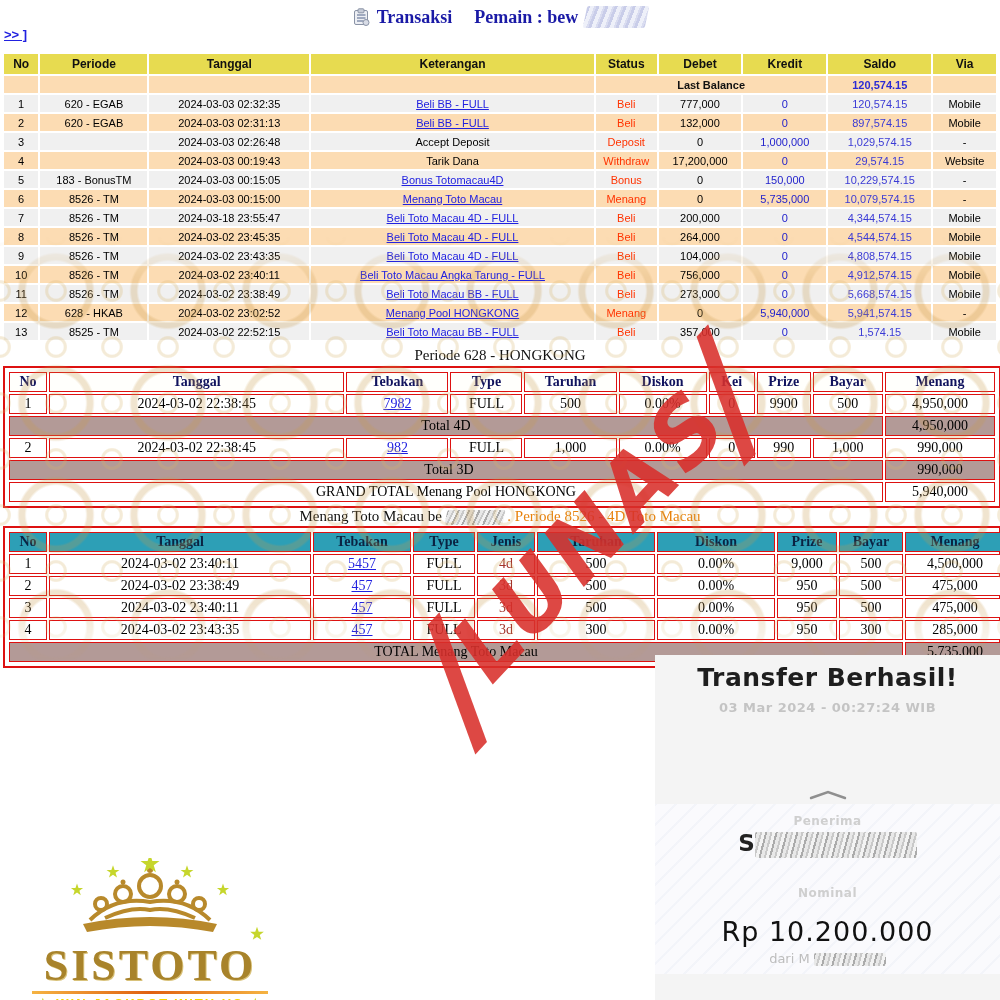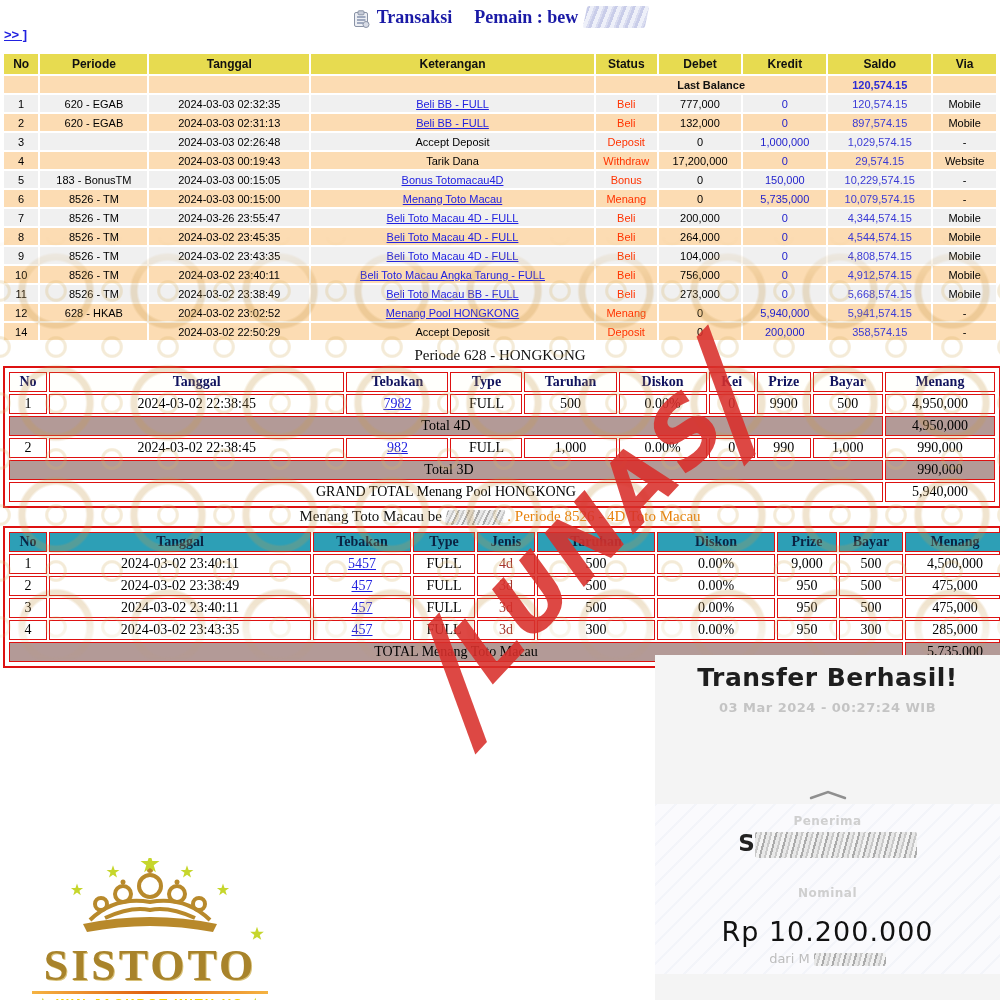--- a/index.html
+++ b/index.html
@@ -1,20 +1,20 @@
 <!DOCTYPE html>
 <html><head>
 <meta charset="utf-8">
 <style>
   html,body{margin:0;padding:0;width:1000px;height:1000px;background:#fff;overflow:hidden;
     font-family:"Liberation Sans",sans-serif;position:relative;}
   .abs{position:absolute;}
   a{cursor:pointer;}
   
-  .top-title{left:0;right:0;top:6px;display:flex;justify-content:center;align-items:flex-end;gap:7px;
+  .top-title{left:0;right:0;top:6px;display:flex;justify-content:center;align-items:center;gap:7px;
     font-family:"Liberation Serif",serif;font-weight:bold;font-size:18px;color:#1A1AA6;z-index:2;}
   .top-title .gap{width:8px;}
   .redact{display:inline-block;vertical-align:middle;border-radius:2px;
     background:repeating-linear-gradient(100deg,#c9cde9 0 3px,#eef0f9 3px 7px,#d9dcf0 7px 9px);}
   .redact.gray{background:repeating-linear-gradient(105deg,#ababab 0 2px,#e8e8e8 2px 5px,#c9c9c9 5px 7px,#f3f3f3 7px 10px);}
   .more-link{left:4px;top:27px;font-size:13px;font-weight:bold;color:#2121E0;text-decoration:underline;z-index:2;}
   
   table.main{left:2px;top:52px;width:996px;border-collapse:separate;border-spacing:2px;
     table-layout:fixed;font-size:11px;z-index:2;position:absolute;}
   table.main th{background:#E7DB50;color:#111;font-weight:bold;font-size:12px;padding:3px 4px;}
@@ -200,21 +200,21 @@
         <td class="c-ket"><a class="lnk">Menang Toto Macau</a></td>
         <td class="c-status">Menang</td>
         <td class="c-debet">0</td>
         <td class="c-kredit">5,735,000</td>
         <td class="c-saldo">10,079,574.15</td>
         <td class="c-via">-</td>
       </tr>
       <tr class="gray">
         <td class="c-no">7</td>
         <td class="c-per">8526 - TM</td>
-        <td class="c-tgl">2024-03-26 23:55:47</td>
+        <td class="c-tgl">2024-03-18 23:55:47</td>
         <td class="c-ket"><a class="lnk">Beli Toto Macau 4D - FULL</a></td>
         <td class="c-status">Beli</td>
         <td class="c-debet">200,000</td>
         <td class="c-kredit">0</td>
         <td class="c-saldo">4,344,574.15</td>
         <td class="c-via">Mobile</td>
       </tr>
       <tr class="peach">
         <td class="c-no">8</td>
         <td class="c-per">8526 - TM</td>
@@ -263,30 +263,30 @@
         <td class="c-no">12</td>
         <td class="c-per">628 - HKAB</td>
         <td class="c-tgl">2024-03-02 23:02:52</td>
         <td class="c-ket"><a class="lnk">Menang Pool HONGKONG</a></td>
         <td class="c-status">Menang</td>
         <td class="c-debet">0</td>
         <td class="c-kredit">5,940,000</td>
         <td class="c-saldo">5,941,574.15</td>
         <td class="c-via">-</td>
       </tr>
-      <tr class="peach">
-        <td class="c-no">14</td>
-        <td class="c-per"></td>
-        <td class="c-tgl">2024-03-02 22:50:29</td>
-        <td class="c-ket">Accept Deposit</td>
-        <td class="c-status">Deposit</td>
-        <td class="c-debet">0</td>
-        <td class="c-kredit">200,000</td>
-        <td class="c-saldo">358,574.15</td>
-        <td class="c-via">-</td>
+      <tr class="gray">
+        <td class="c-no">13</td>
+        <td class="c-per">8525 - TM</td>
+        <td class="c-tgl">2024-03-02 22:52:15</td>
+        <td class="c-ket"><a class="lnk">Beli Toto Macau BB - FULL</a></td>
+        <td class="c-status">Beli</td>
+        <td class="c-debet">357,000</td>
+        <td class="c-kredit">0</td>
+        <td class="c-saldo">1,574.15</td>
+        <td class="c-via">Mobile</td>
       </tr>
     </tbody>
 </table>
 
 <div class="abs periode-heading">Periode 628 - HONGKONG</div>
 
 <div class="abs redbox" style="top:366px;">
   <table class="t2">
     <colgroup>
       <col style="width:38px">

